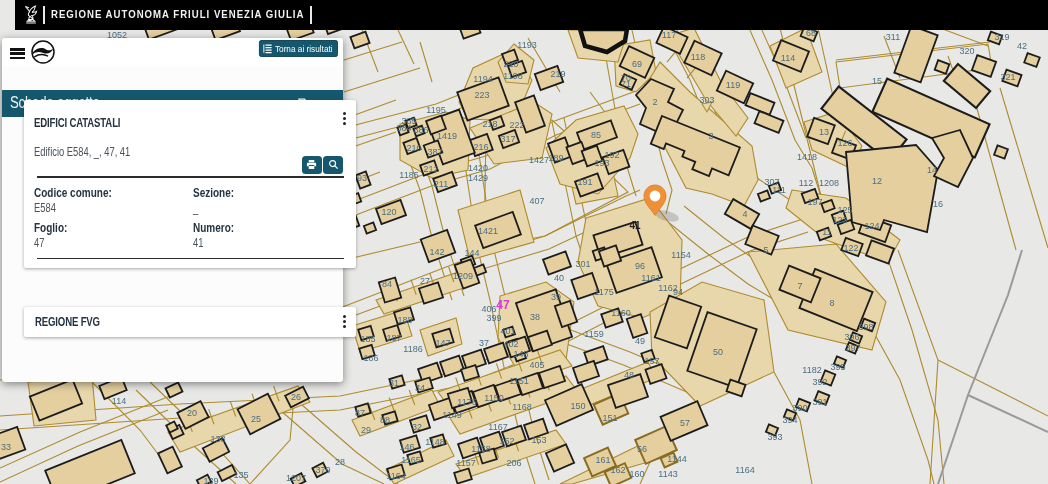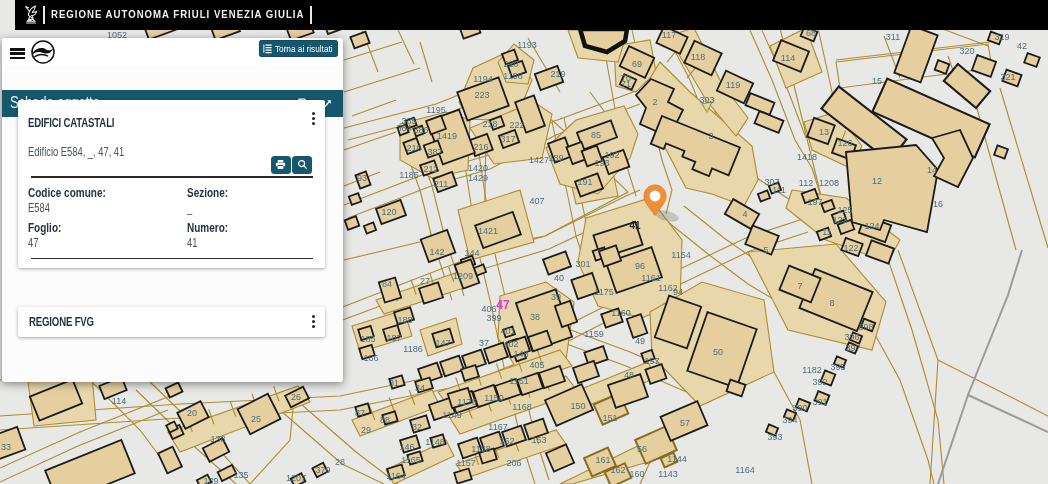--- a/index.html
+++ b/index.html
@@ -10,21 +10,21 @@
 #panel { position:absolute; left:2px; top:38px; width:341px; height:344px; background:#fcfcfc; border-radius:3px; box-shadow:0 2px 8px rgba(0,0,0,0.45); z-index:4; }
 #phead { position:relative; height:28px; background:#fff; border-radius:3px 3px 0 0; }
 #burger { position:absolute; left:8px; top:10px; width:15px; }
 #burger div { height:2.5px; background:#111; margin-bottom:1.9px; }
 #clogo { position:absolute; left:29px; top:2px; }
 #tornabtn { position:absolute; right:5px; top:2px; height:16.5px; transform:scaleX(0.84); transform-origin:100% 0; background:#15586e; border:1px solid #0d4254; border-radius:2.5px; color:#fff; font-size:9.8px; line-height:15px; padding:0 5px 0 4px; }
 #tornabtn svg { vertical-align:-2px; margin-right:3px; }
 #tealbar { position:relative; height:27px; background:#15586e; color:#eef4f5;margin-top:24px; }
 #tealbar .t { position:absolute; left:8px; top:4px; font-size:16px; letter-spacing:-0.2px; transform:scaleX(0.82); transform-origin:0 0; white-space:nowrap; }
 #tealbar svg { position:absolute; top:5px; }
-.card { position:absolute; left:16px; width:307px; background:#fff; border-radius:2px; box-shadow:0 1px 3.5px rgba(0,0,0,0.35); }
+.card { position:absolute; left:22px; width:332px; background:#fff; border-radius:2px; box-shadow:0 1px 3.5px rgba(0,0,0,0.35); }
 .ktitle { font-size:12px; font-weight:bold; color:#253341; letter-spacing:-0.2px; transform:scaleX(0.80); transform-origin:0 0; white-space:nowrap; }
 .kebab { position:absolute; right:10px; width:3px; }
 .kebab div { width:3px; height:3px; background:#222; border-radius:50%; margin-bottom:2px; }
 .flab { font-size:12.5px; font-weight:bold; color:#253341; transform:scaleX(0.80); transform-origin:0 0; white-space:nowrap; }
 .fval { font-size:12px; color:#4a525a; transform:scaleX(0.78); transform-origin:0 0; white-space:nowrap; }
 .sbtn { position:absolute; width:20px; height:18px; background:#15586e; border-radius:3.5px; text-align:center; }
 .hr { position:absolute; left:13px; right:12px; height:1.6px; background:#2b2b2b; }
 </style></head>
 <body>
 <div id="stage">

